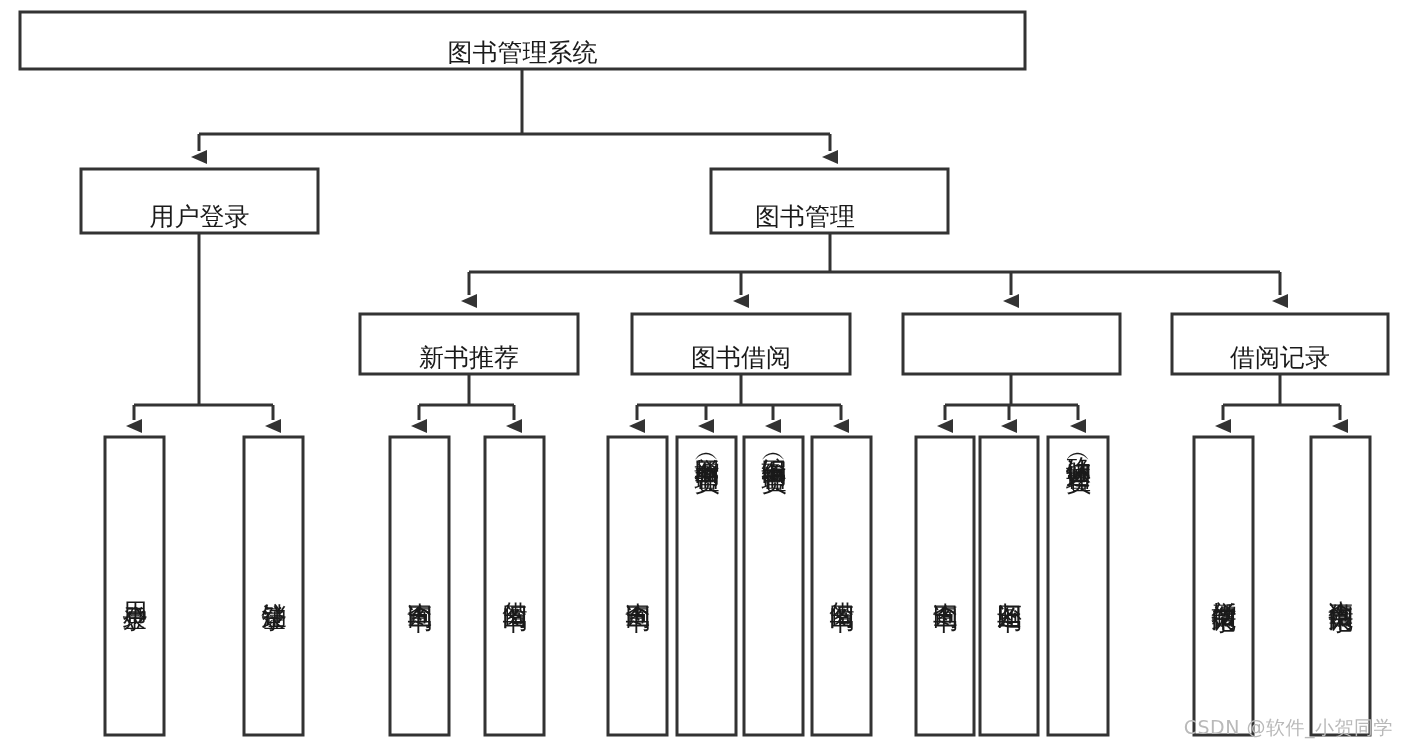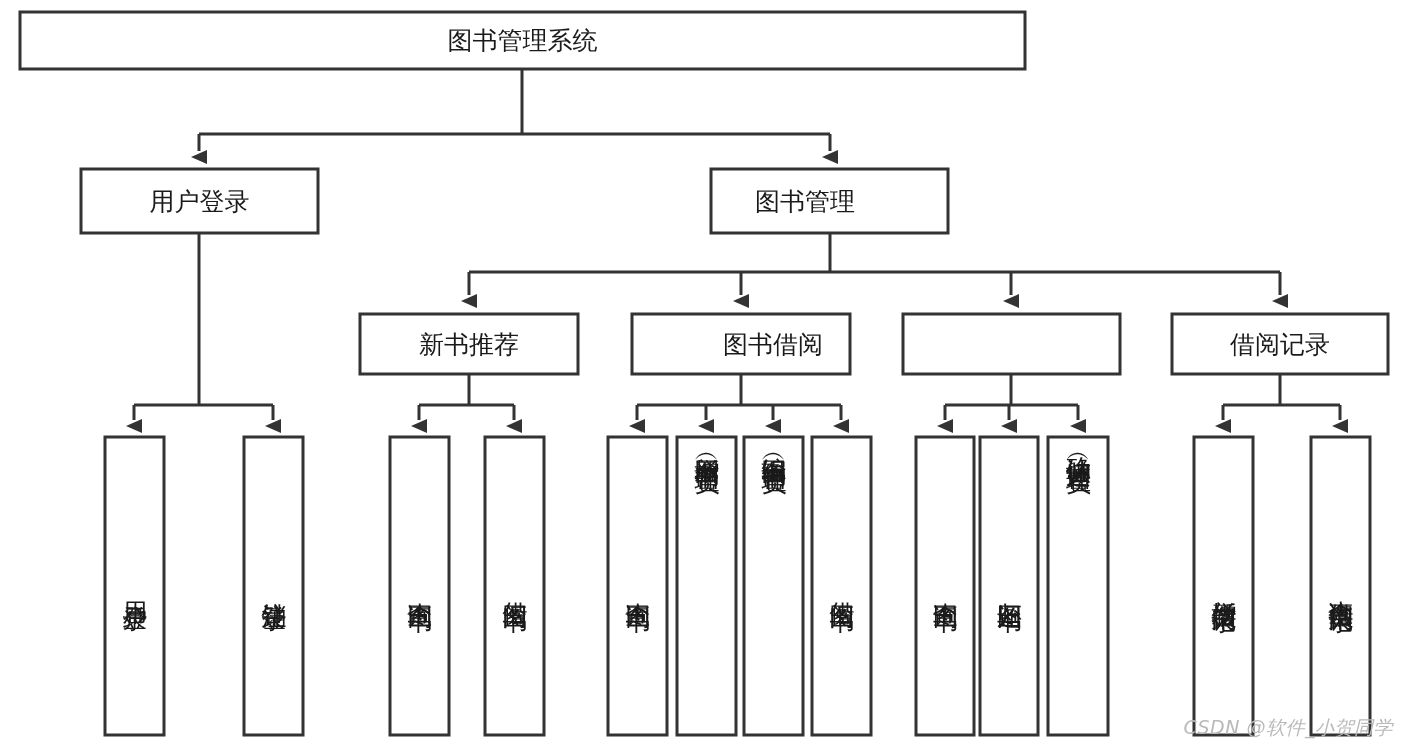--- a/index.html
+++ b/index.html
@@ -52,40 +52,39 @@
     font-size: 25px;
     color: #1a1a1a;
     line-height: 1.12;
     letter-spacing: 2px;
     white-space: nowrap;
     text-align: center;
   }
   .box-label-wrap {
     position: absolute;
     display: flex;
-    align-items: center;
+    align-items: flex-end;
     justify-content: center;
     pointer-events: none;
   }
   .box-label {
     font-family: "DejaVu Sans", "Liberation Sans", sans-serif;
     font-size: 25px;
     color: #1a1a1a;
     white-space: nowrap;
   }
   #watermark {
     position: absolute;
     right: 12px;
     bottom: 6px;
     font-family: "DejaVu Sans", "Liberation Sans", sans-serif;
     font-size: 19px;
     color: #b9b9b9;
     white-space: nowrap;
     letter-spacing: 0.5px;
-    font-style: italic;
   }
 </style>
 </head>
 <body>
 
 <div id="diagram-root">
 
   <svg id="tree" viewBox="0 0 1405 747" xmlns="http://www.w3.org/2000/svg">
     <defs>
       <marker id="arw" markerWidth="14" markerHeight="16" refX="1" refY="8" orient="auto" markerUnits="userSpaceOnUse">
@@ -179,21 +178,21 @@
   <div class="box-label-wrap" style="left:81px; top:169px; width:237px; height:64px;">
     <span class="box-label">用户登录</span>
   </div>
   <div class="box-label-wrap" style="left:711px; top:169px; width:188px; height:64px;">
     <span class="box-label">图书管理</span>
   </div>
 
   <div class="box-label-wrap" style="left:360px; top:314px; width:218px; height:60px;">
     <span class="box-label">新书推荐</span>
   </div>
-  <div class="box-label-wrap" style="left:664px; top:314px; width:218px; height:60px;border-radius:16px;">
+  <div class="box-label-wrap" style="left:632px; top:314px; width:218px; height:60px;border-radius:16px;">
     <span class="box-label">图书借阅</span>
   </div>
   <div class="box-label-wrap" style="left:1172px; top:314px; width:216px; height:60px;">
     <span class="box-label">借阅记录</span>
   </div>
 
   <div class="leaf-label-wrap" style="left:105px; top:437px; width:59px; height:298px;">
     <span class="leaf-label">用户登录</span>
   </div>
   <div class="leaf-label-wrap" style="left:244px; top:437px; width:59px; height:298px;">

